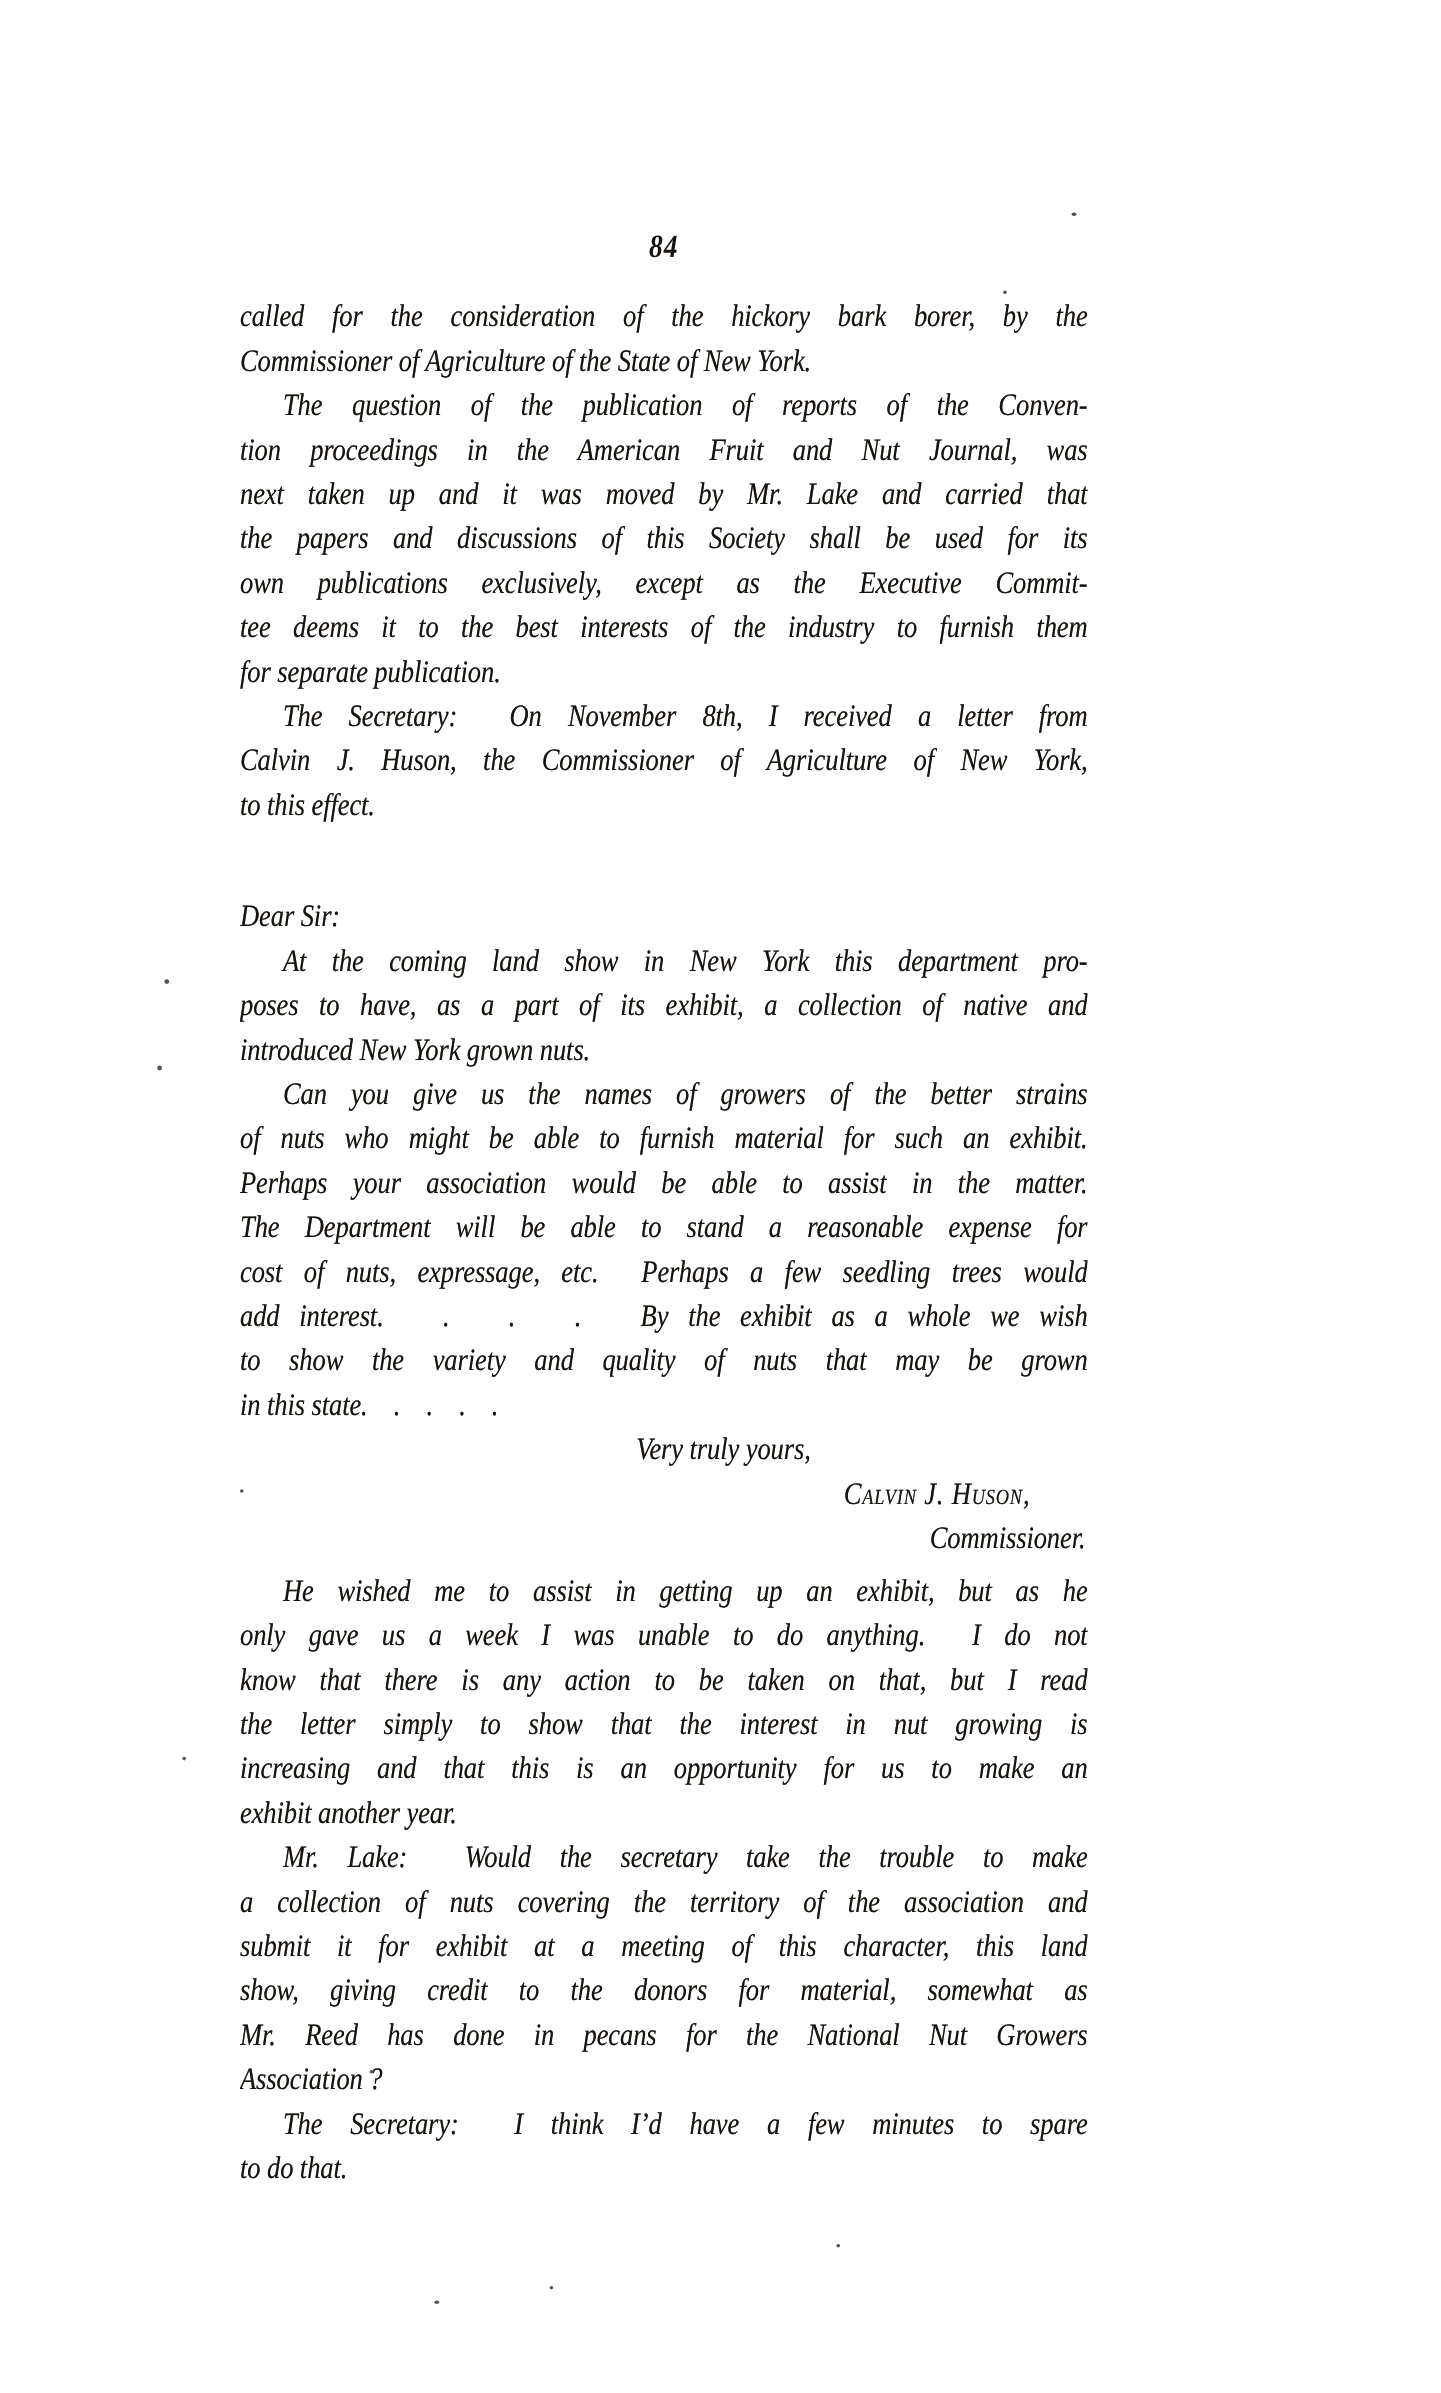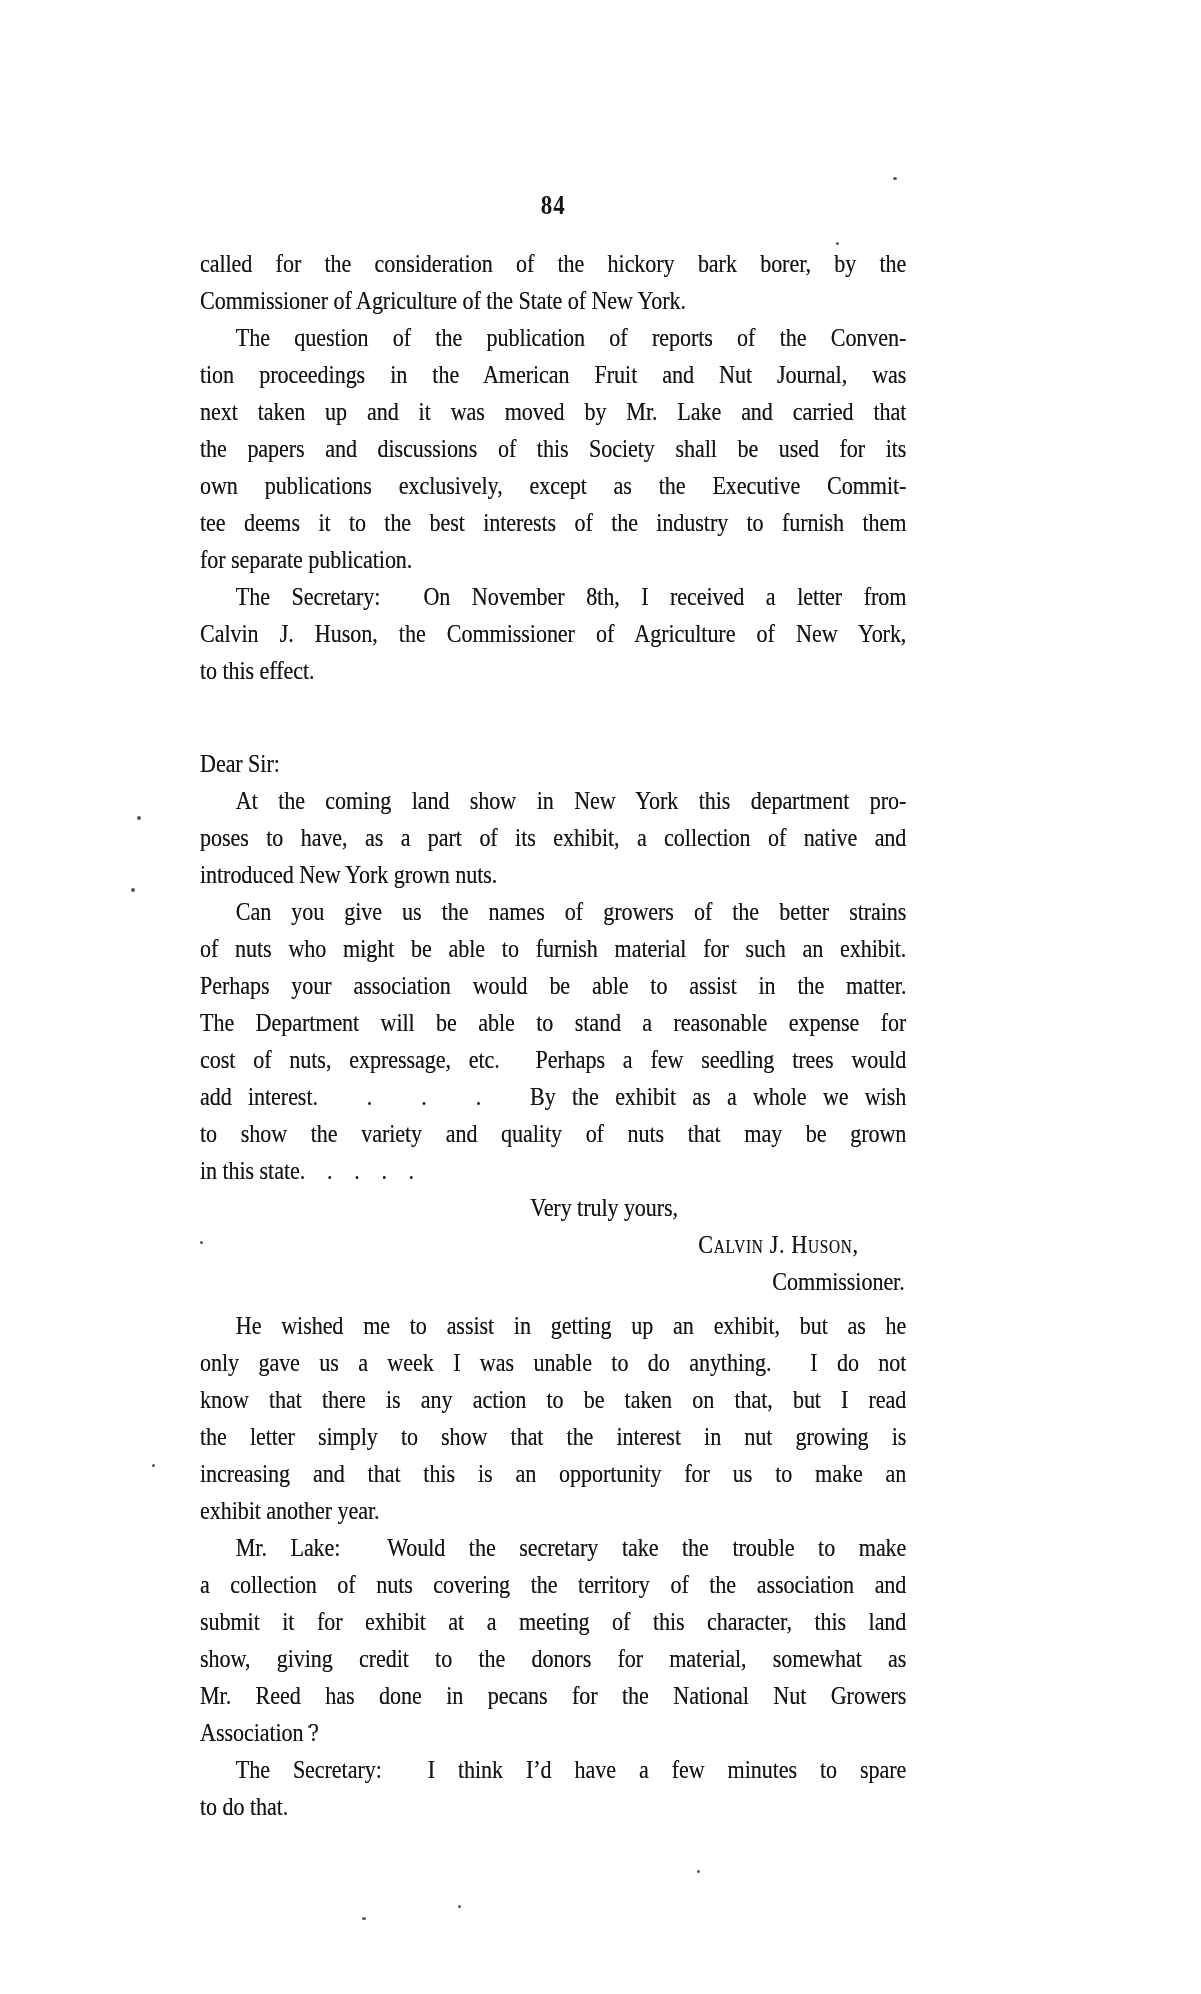--- a/index.html
+++ b/index.html
@@ -4,21 +4,21 @@
 <style>
   html,body{margin:0;padding:0;}
   body{
     width:1201px;height:1994px;
     background:#ffffff;
     position:relative;
     overflow:hidden;
     font-family:"Liberation Serif","DejaVu Serif",serif;
     color:#17130f;
   }
-  .page{position:absolute;inset:0;}
+  .page{position:absolute;inset:0;font-style:italic;}
   
   .wrap{
     position:absolute;left:200px;top:0;
     width:830px;height:1994px;
     transform:scaleX(0.851);
     transform-origin:0 0;
   }
   .pagenum{
     position:absolute;top:190px;left:0;width:100%;
     text-align:center;

